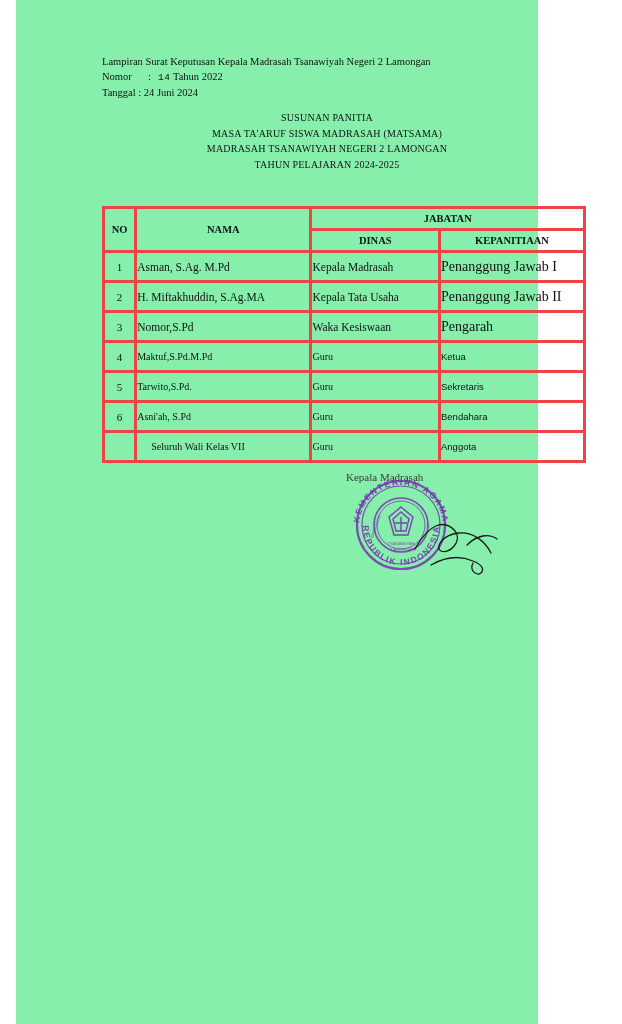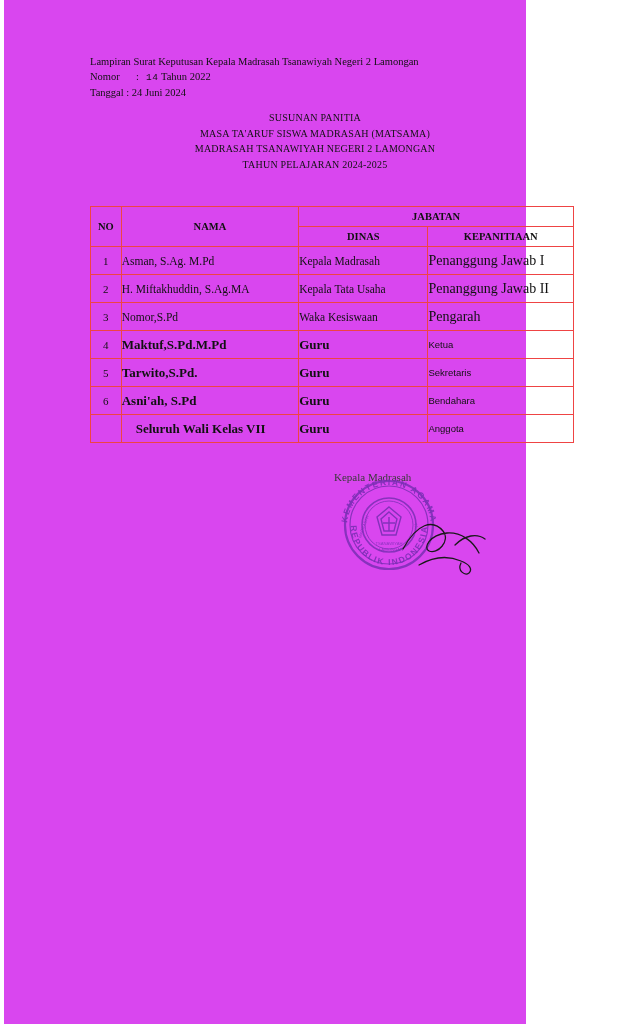--- a/index.html
+++ b/index.html
@@ -10,24 +10,24 @@
   body {
     width: 622px;
     height: 1024px;
     position: relative;
     font-family: "Liberation Serif", serif;
     color: #111111;
     overflow: hidden;
   }
   .page {
     position: absolute;
-    left: 4px; top: 0;
+    left: 16px; top: 0;
     width: 522px;
     height: 1024px;
-    background: #d946ef;
+    background: #86efac;
   }
   .header-block {
     position: absolute;
     left: 86px;
     top: 54px;
     width: 470px;
     font-size: 10.5px;
     line-height: 15px;
   }
   .header-line {
@@ -55,21 +55,21 @@
 
   table.panitia {
     position: absolute;
     left: 86px;
     top: 206px;
     width: 484px;
     border-collapse: collapse;
     font-size: 11px;
   }
   table.panitia td, table.panitia th {
-    border: 1px solid #ef4444;
+    border: 3px solid #ef4444;
     padding: 0;
     vertical-align: middle;
   }
   th.hd {
     text-align: center;
     font-weight: bold;
     font-size: 10.5px;
     height: 19px;
     padding: 2px 3px;
   }
@@ -95,22 +95,21 @@
   td.c-kep {
     padding-left: 8px;
     font-size: 14px;
   }
   tr.small-text td.c-kep {
     font-family: "Liberation Sans", sans-serif;
     font-size: 9.5px;
   }
   tr.small-text td.c-nama,
   tr.small-text td.c-dinas {
-    font-size: 13px;
-    font-weight: bold;
+    font-size: 10px;
   }
   tr.last-row td.c-nama {
     padding-left: 14px;
   }
 
   .sign-block {
     position: absolute;
     left: 330px;
     top: 470px;
     width: 250px;

